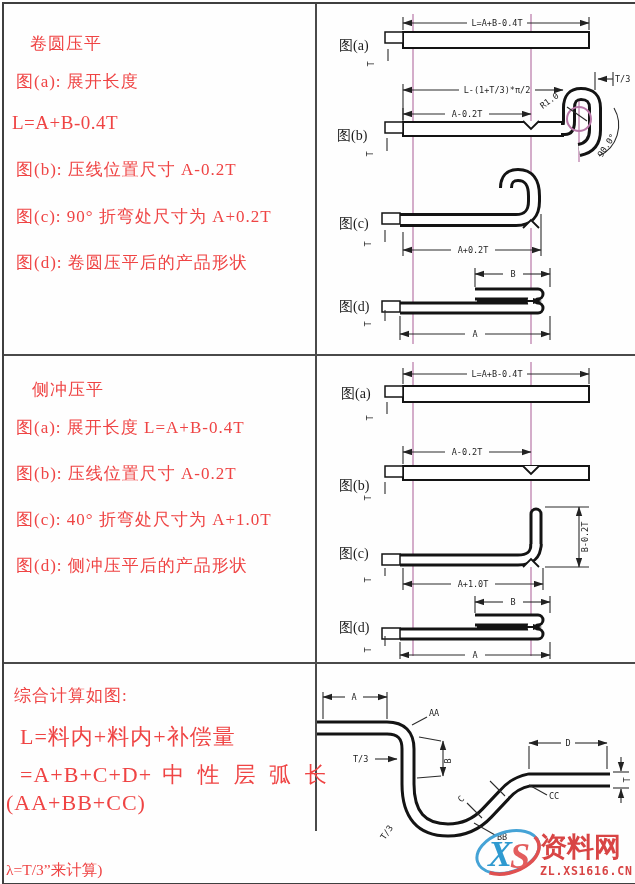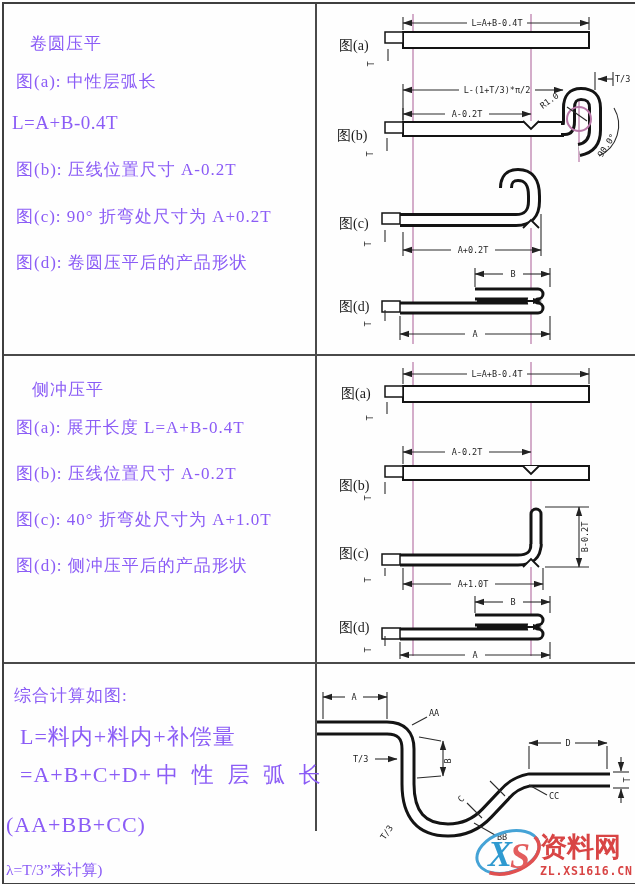--- a/index.html
+++ b/index.html
@@ -5,25 +5,25 @@
   html,body{margin:0;padding:0;background:#fff;}
   .page{
     position:relative; width:631px; height:879px; margin:2px;
     border:2px solid #3f3f3f; background:#fefefe;
     font-family:"Liberation Serif", serif; color:#2c2c2c;
   }
   .row{display:flex; width:100%;}
   .row.bordered{border-bottom:2px solid #4a4a4a;}
   .cell-left{position:relative; width:313px; border-right:2px solid #4a4a4a; box-sizing:border-box;}
   .cell-right{position:relative; width:316px;}
-  .tl{position:absolute; white-space:nowrap; font-size:17px; color:#8b5cf6; letter-spacing:1px;}
+  .tl{position:absolute; white-space:nowrap; font-size:17px; color:#ef4444; letter-spacing:1px;}
   .tl.big{font-size:19px; letter-spacing:.5px;}
   .tl.mid{font-size:22px;}
   .tl.note{font-size:15.5px; letter-spacing:0;}
-  .sp-wide{letter-spacing:.62em; margin-left:4px;}
+  .sp-wide{letter-spacing:.62em; margin-left:10px;}
   svg{display:block;}
   .figlab{font:14px "Liberation Serif", serif; fill:#1b1b1b;}
   .dimtext{font:8.5px "DejaVu Sans Mono", monospace; fill:#1e1e1e; text-anchor:middle;}
   .dimtext.start{text-anchor:start;}
   .dim{stroke:#2b2b2b; stroke-width:1.1; fill:none;}
   .part{fill:#fff; stroke:#141414; stroke-width:2;}
   .cap{fill:#fff; stroke:#141414; stroke-width:1.5;}
   .tube-k{fill:none; stroke:#141414; stroke-linejoin:round;}
   .tube-w{fill:none; stroke:#fff; stroke-linejoin:round;}
   .pinkline{stroke:#b878a8; stroke-width:1.4; opacity:.85;}
@@ -37,21 +37,21 @@
   .wm-s{font:italic bold 36px "Liberation Serif", serif; fill:#e35d5d;}
 </style>
 </head>
 <body>
 
 <div class="page">
 
   <div class="row bordered" style="height:350px">
     <div class="cell-left">
       <div class="tl" style="left:26px;top:28px">卷圆压平</div>
-      <div class="tl" style="left:12px;top:66px">图(a): 中性层弧长</div>
+      <div class="tl" style="left:12px;top:66px">图(a): 展开长度</div>
       <div class="tl big" style="left:8px;top:108px">L=A+B-0.4T</div>
       <div class="tl" style="left:12px;top:154px">图(b): 压线位置尺寸  A-0.2T</div>
       <div class="tl" style="left:12px;top:201px">图(c): 90° 折弯处尺寸为 A+0.2T</div>
       <div class="tl" style="left:12px;top:247px">图(d): 卷圆压平后的产品形状</div>
     </div>
     <div class="cell-right">
       <svg width="316" height="350" viewBox="0 0 316 350">
         <defs>
           <marker id="ar1" markerWidth="10" markerHeight="8" refX="8.5" refY="3" orient="auto-start-reverse">
             <path d="M0,0 L9,3 L0,6 z" fill="#222"></path>
@@ -234,21 +234,21 @@
     </div>
   </div>
 
   <div class="row" style="height:167px">
     <div class="cell-left">
       <div class="tl" style="left:10px;top:20px">综合计算如图:</div>
       <div class="tl mid" style="left:16px;top:58px">L=料内+料内+补偿量</div>
       <div class="tl mid" style="left:16px;top:96px">
         <span>=A+B+C+D+</span><span class="sp-wide">中性层弧长</span>
       </div>
-      <div class="tl mid" style="left:2px;top:148px">(AA+BB+CC)</div>
+      <div class="tl mid" style="left:2px;top:126px">(AA+BB+CC)</div>
       <div class="tl note" style="left:2px;top:196px">λ=T/3”来计算)</div>
     </div>
     <div class="cell-right">
       <svg width="316" height="219" viewBox="0 0 316 219">
         <defs>
           <marker id="ar3" markerWidth="10" markerHeight="8" refX="8.5" refY="3" orient="auto-start-reverse">
             <path d="M0,0 L9,3 L0,6 z" fill="#222"></path>
           </marker>
         </defs>
         <g>

